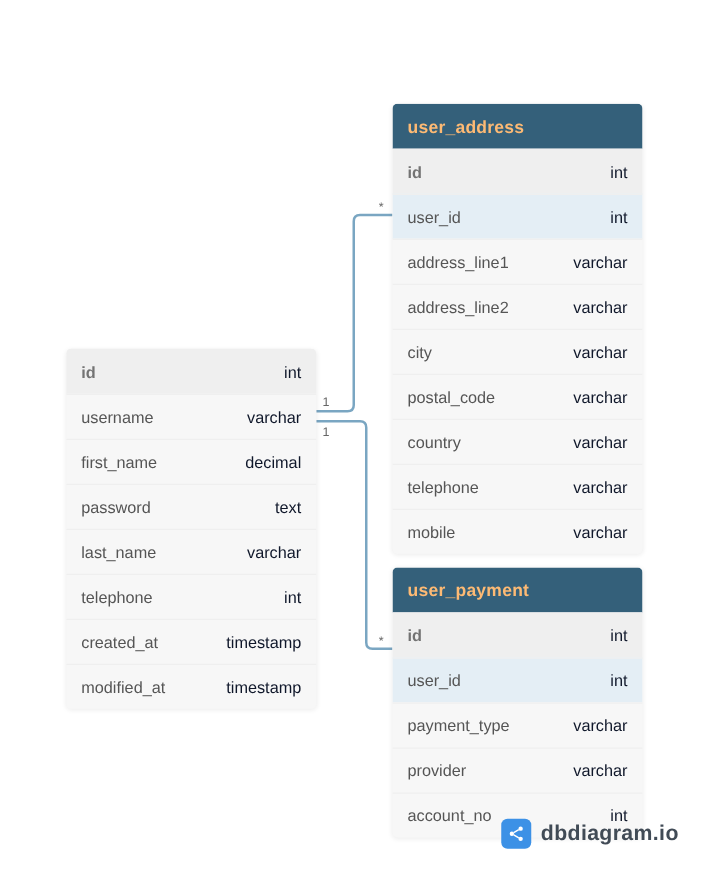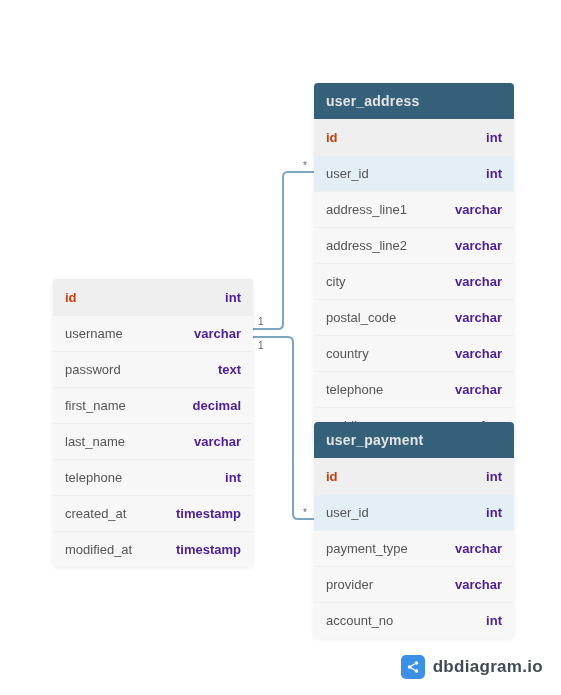--- a/index.html
+++ b/index.html
@@ -21,48 +21,48 @@
     position: absolute;
     background: #f7f7f7;
     border-radius: 4px;
     overflow: hidden;
     box-shadow: 0 1px 4px rgba(0,0,0,0.08);
     font-size: 13px;
     width: 200px;
   }
   .table-header {
     background: #34607a;
-    color: #e5e5e5;
+    color: #fdba74;
     font-weight: 600;
     padding: 10px 12px;
     font-size: 14px;
     letter-spacing: 0.2px;
   }
   .row {
     display: flex;
     justify-content: space-between;
     align-items: center;
     padding: 10px 12px;
     border-top: 1px solid #efefef;
     background: #f7f7f7;
   }
   .row .col-name {
     color: #555;
     font-weight: 400;
   }
   .row .col-type {
-    color: #4c1d95;
-    font-weight: 700;
+    color: #0f172a;
+    font-weight: 400;
   }
   .row.pk {
     background: #efefef;
   }
   .row.pk .col-name {
     font-weight: 700;
-    color: #c2410c;
+    color: #737373;
   }
   .row.fk {
     background: #e4eef5;
   }
   svg.relations {
     position: absolute;
     top: 0; left: 0;
     width: 561px; height: 695px;
     pointer-events: none;
   }
@@ -119,26 +119,26 @@
   <div class="table" style="left:53px; top:279px;">
     <div class="row pk">
       <span class="col-name">id</span>
       <span class="col-type">int</span>
     </div>
     <div class="row">
       <span class="col-name">username</span>
       <span class="col-type">varchar</span>
     </div>
     <div class="row">
+      <span class="col-name">first_name</span>
+      <span class="col-type">decimal</span>
+    </div>
+    <div class="row">
       <span class="col-name">password</span>
       <span class="col-type">text</span>
-    </div>
-    <div class="row">
-      <span class="col-name">first_name</span>
-      <span class="col-type">decimal</span>
     </div>
     <div class="row">
       <span class="col-name">last_name</span>
       <span class="col-type">varchar</span>
     </div>
     <div class="row">
       <span class="col-name">telephone</span>
       <span class="col-type">int</span>
     </div>
     <div class="row">
@@ -184,21 +184,21 @@
     <div class="row">
       <span class="col-name">telephone</span>
       <span class="col-type">varchar</span>
     </div>
     <div class="row">
       <span class="col-name">mobile</span>
       <span class="col-type">varchar</span>
     </div>
   </div>
 
-  <div class="table" style="left:314px; top:422px;">
+  <div class="table" style="left:314px; top:454px;">
     <div class="table-header">user_payment</div>
     <div class="row pk">
       <span class="col-name">id</span>
       <span class="col-type">int</span>
     </div>
     <div class="row fk">
       <span class="col-name">user_id</span>
       <span class="col-type">int</span>
     </div>
     <div class="row">

